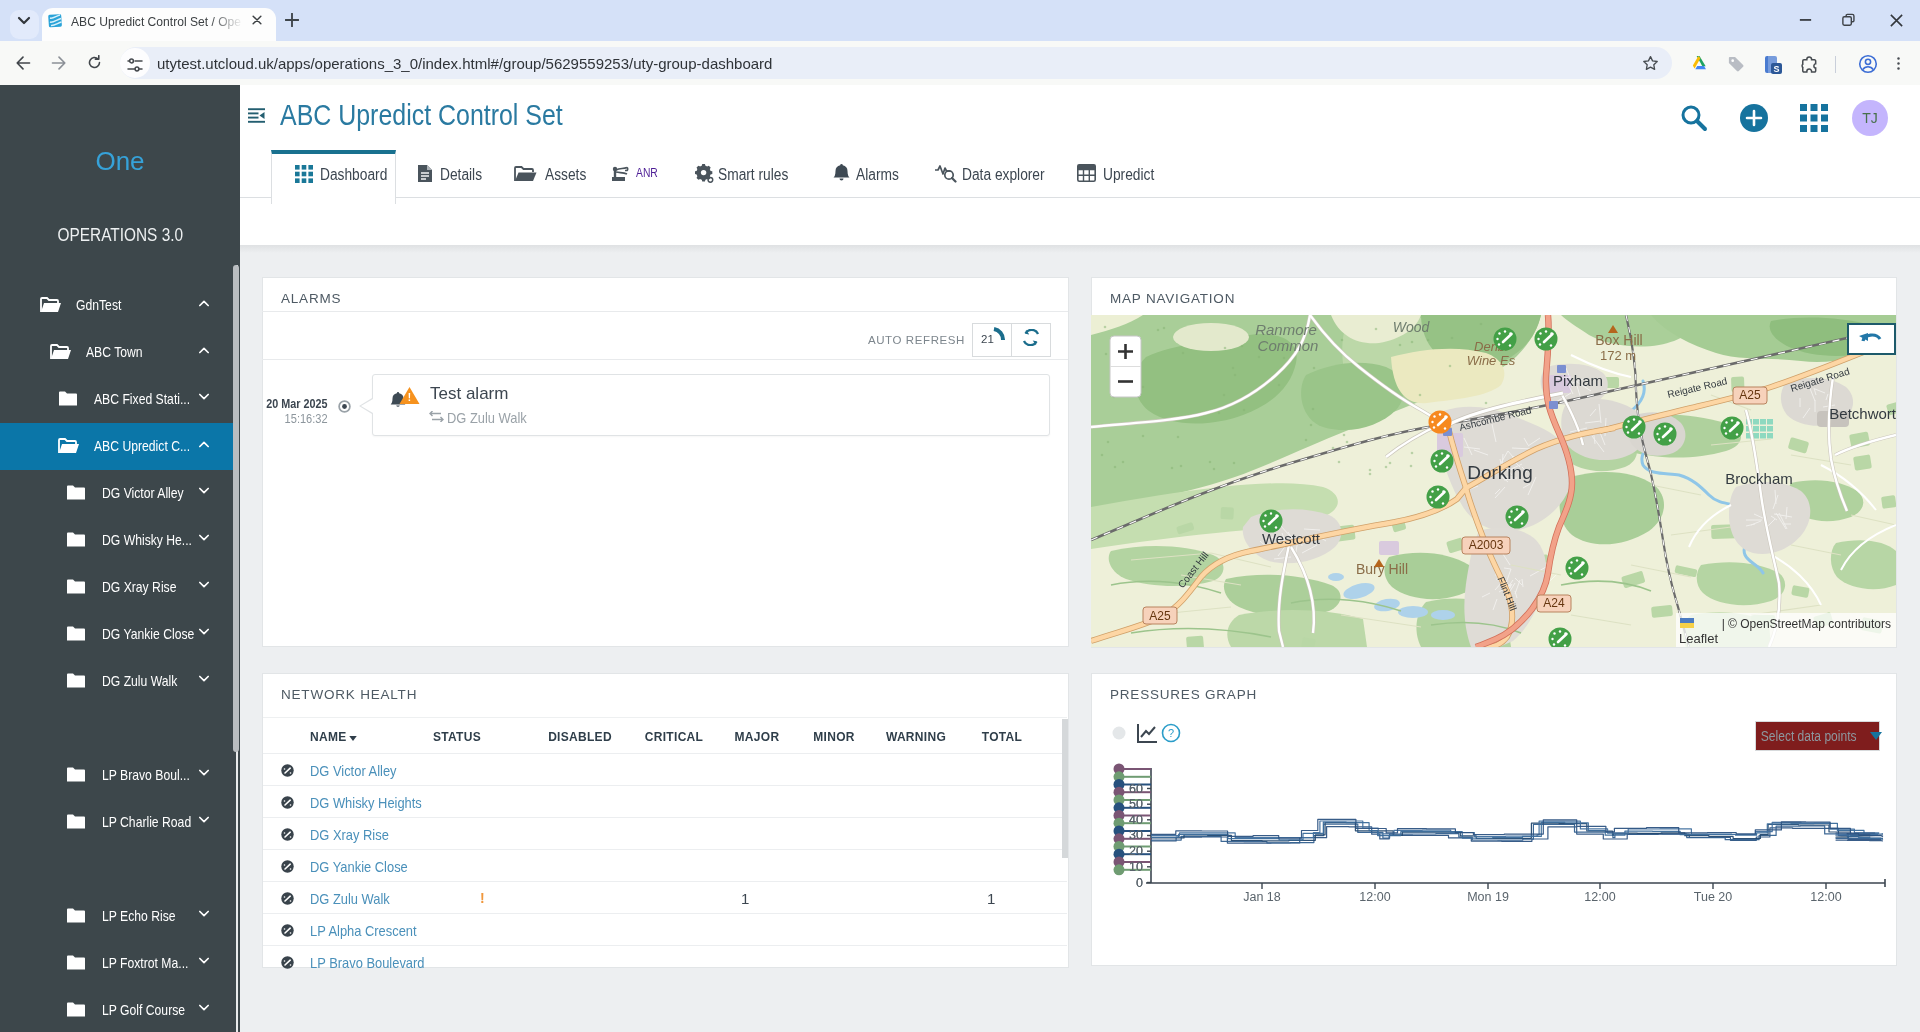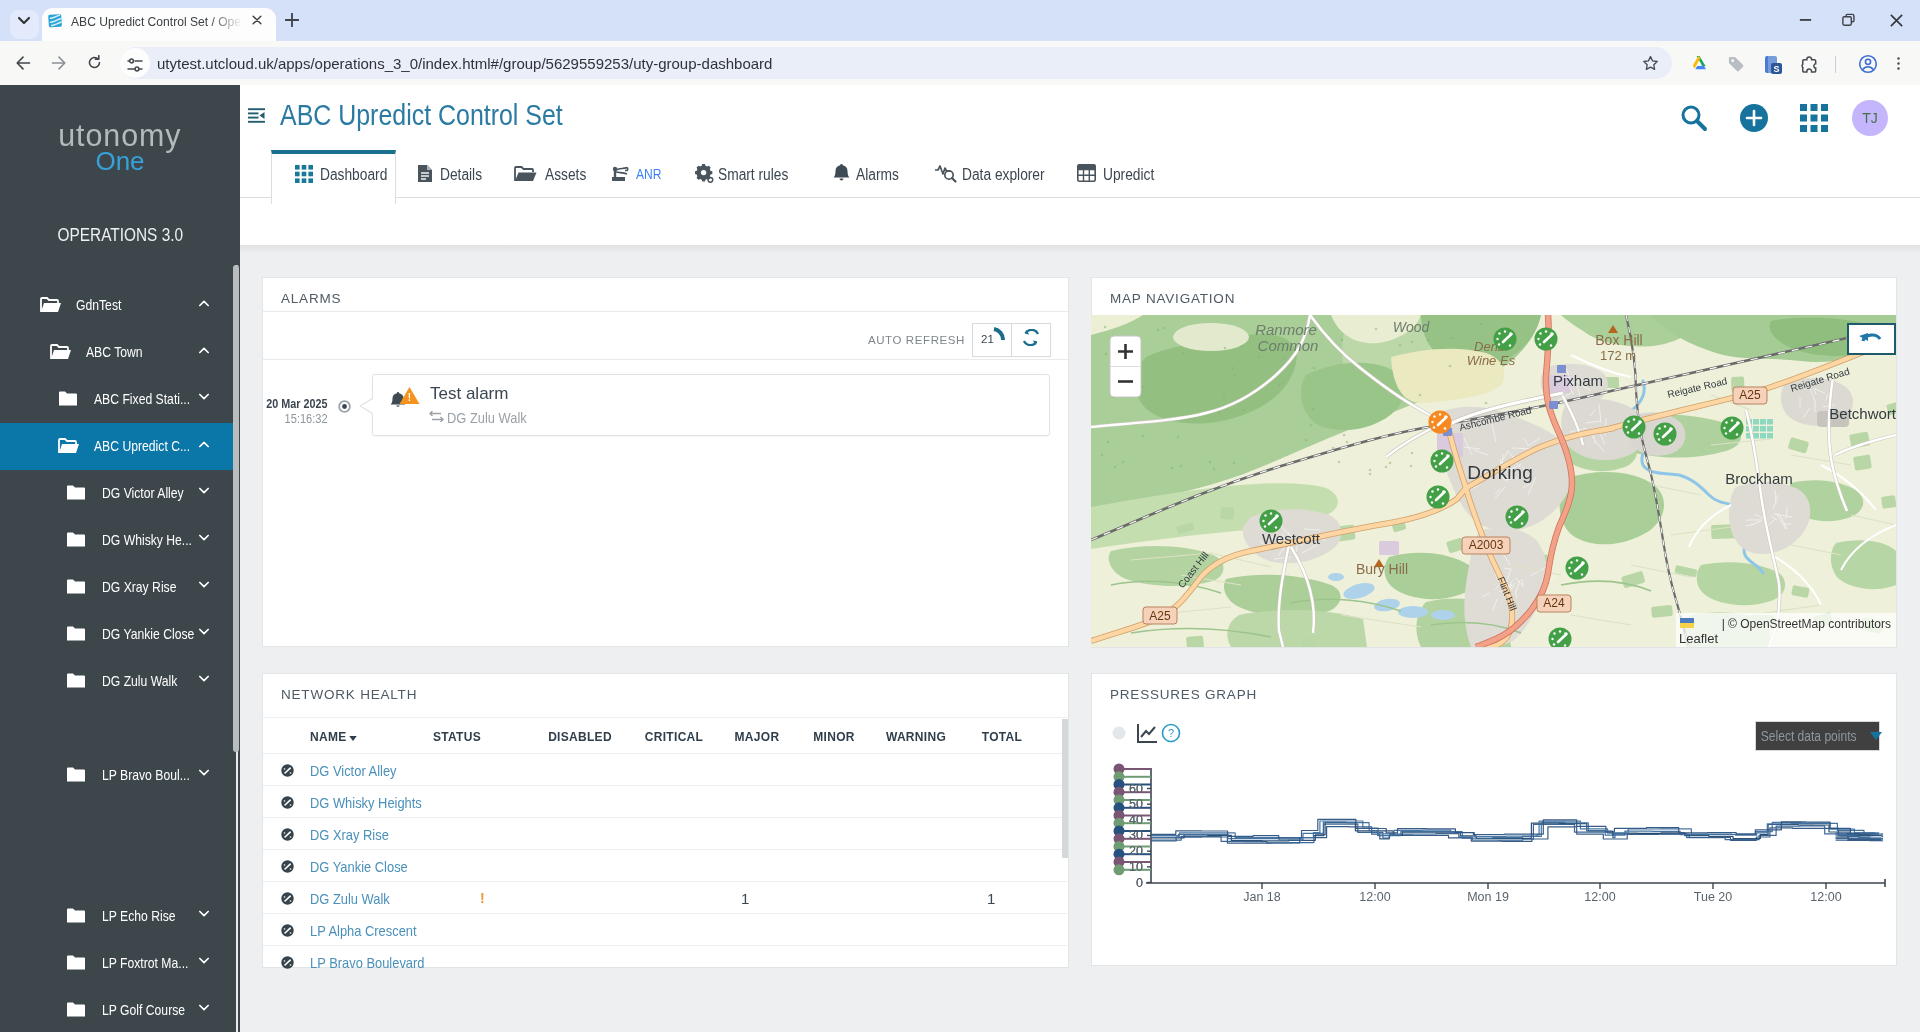--- a/index.html
+++ b/index.html
@@ -48,21 +48,21 @@
 #acard{left:372px;top:374px;width:678px;height:62px;background:#fff;border:1px solid #e0e3e5;border-radius:3px;box-shadow:0 1px 2px rgba(0,0,0,.04)}
 #anotch1{left:359px;top:398px;width:0;height:0;border-top:8px solid transparent;border-bottom:8px solid transparent;border-right:13px solid #e0e3e5}
 #anotch2{left:361px;top:399px;width:0;height:0;border-top:7px solid transparent;border-bottom:7px solid transparent;border-right:12px solid #fff}
 #atesttitle{left:430px;top:384px;font-size:17px;color:#3c4650}
 #asub{left:447px;top:409px;font-size:15px;color:#9aa2a8}
 
 #nettbl .hdr{position:absolute;font-size:12px;font-weight:bold;color:#2f3e4a;letter-spacing:.3px}
 .nrow{position:absolute;font-size:15px;color:#4a90ba}
 .ndiv{position:absolute;left:263px;width:804px;height:1px;background:#eceef0}
 
-#selbtn{left:1755px;top:721px;width:125px;height:30px;background:#404040;border:1px solid #d7dadc;font-size:14px;color:#8d979e;display:flex;align-items:center;justify-content:center;gap:6px;white-space:nowrap}
+#selbtn{left:1755px;top:721px;width:125px;height:30px;background:#7f1d1d;border:1px solid #d7dadc;font-size:14px;color:#8d979e;display:flex;align-items:center;justify-content:center;gap:6px;white-space:nowrap}
 </style></head><body>
 <div id="page">
 
 <div class="abs" id="tabstrip"></div>
 <div class="abs" id="tab"></div>
 <div class="abs" style="left:10px;top:10px;width:29px;height:29px;border-radius:9px;background:#e2eafb"></div>
     <svg class="abs" style="left:16px;top:15px" width="16" height="11" viewBox="0 0 16 11">
       <path d="M3 3 l5 5 l5 -5" stroke="#33373c" stroke-width="2.2" fill="none" stroke-linecap="round" stroke-linejoin="round"></path>
     </svg>
 <svg class="abs" style="left:48px;top:13px" width="15" height="15" viewBox="0 0 15 15">
@@ -138,21 +138,20 @@
       <path d="M5.5 18 a7 7 0 0 1 12 0" fill="none" stroke="#3c6dd5" stroke-width="1.8"></path>
     </svg>
 <svg class="abs" style="left:1892px;top:54px" width="13" height="19" viewBox="0 0 18 24">
       <g fill="#474c51">
         <circle cx="9" cy="5" r="1.7"></circle>
         <circle cx="9" cy="12" r="1.7"></circle>
         <circle cx="9" cy="19" r="1.7"></circle>
       </g>
     </svg>
 <div class="abs" id="sidebar"></div>
-<div class="abs" id="logo1"><span style="display:inline-block;transform:scaleX(.95)">utonomy</span></div>
 <div class="abs" id="logo2">One</div>
 <div class="abs" id="ops"><span style="display:inline-block;transform:scaleX(.88)">OPERATIONS 3.0</span></div>
 <div class="abs trow" style="top:282px">
       <svg class="fold" style="left:40px" width="22" height="18" viewBox="0 0 22 18">
         <path d="M1 16 L4 7 H21 L18 16 z" fill="#fff"></path>
         <path d="M1 16 V3 a1 1 0 0 1 1-1 h5 l2 2 h8 a1 1 0 0 1 1 1 v2" fill="none" stroke="#fff" stroke-width="1.8"></path>
       </svg>
       <span class="lbl" style="left:76px">GdnTest</span>
       <svg class="chev" viewBox="0 0 12 8">
         <path d="M1 7 L6 2 L11 7" stroke="#fff" stroke-width="2" fill="none" stroke-linecap="round" stroke-linejoin="round"></path>
@@ -230,20 +229,29 @@
       <span class="lbl" style="left:102px">DG Zulu Walk</span>
       <svg class="chev" viewBox="0 0 12 8">
         <path d="M1 1 L6 6 L11 1" stroke="#fff" stroke-width="2" fill="none" stroke-linecap="round" stroke-linejoin="round"></path>
       </svg>
     </div>
 <div class="abs trow" style="top:752px">
       <svg class="fold" style="left:66px" width="20" height="17" viewBox="0 0 20 17">
         <path d="M1 15.5 V2.5 a1 1 0 0 1 1-1 h5 l2 2 h9 a1 1 0 0 1 1 1 v11 z" fill="#fff"></path>
       </svg>
       <span class="lbl" style="left:102px">LP Bravo Boul...</span>
+      <svg class="chev" viewBox="0 0 12 8">
+        <path d="M1 1 L6 6 L11 1" stroke="#fff" stroke-width="2" fill="none" stroke-linecap="round" stroke-linejoin="round"></path>
+      </svg>
+    </div>
+<div class="abs trow" style="top:799px">
+      <svg class="fold" style="left:66px" width="20" height="17" viewBox="0 0 20 17">
+        <path d="M1 15.5 V2.5 a1 1 0 0 1 1-1 h5 l2 2 h9 a1 1 0 0 1 1 1 v11 z" fill="#fff"></path>
+      </svg>
+      <span class="lbl" style="left:102px">LP Charlie Road</span>
       <svg class="chev" viewBox="0 0 12 8">
         <path d="M1 1 L6 6 L11 1" stroke="#fff" stroke-width="2" fill="none" stroke-linecap="round" stroke-linejoin="round"></path>
       </svg>
     </div>
 <div class="abs trow" style="top:893px">
       <svg class="fold" style="left:66px" width="20" height="17" viewBox="0 0 20 17">
         <path d="M1 15.5 V2.5 a1 1 0 0 1 1-1 h5 l2 2 h9 a1 1 0 0 1 1 1 v11 z" fill="#fff"></path>
       </svg>
       <span class="lbl" style="left:102px">LP Echo Rise</span>
       <svg class="chev" viewBox="0 0 12 8">
@@ -335,21 +343,21 @@
       <path d="M1 15 V2 a1 1 0 0 1 1-1 h5.5 l2 2 h8.5 a1 1 0 0 1 1 1 v2" fill="none" stroke="#4a545c" stroke-width="1.8"></path>
       <path d="M1 15 L4.5 6.5 H22.5 L19 15 z" fill="#4a545c"></path>
     </svg>
 <div class="abs" style="left:545px;top:166px;font-size:16px;color:#3c4650"><span class="cond">Assets</span></div>
 <svg class="abs" style="left:611px;top:166px" width="18" height="15" viewBox="0 0 18 15">
       <rect x="1" y="11" width="13" height="4" fill="#4a545c"></rect>
       <path d="M4 11 V4" stroke="#4a545c" stroke-width="2.4"></path>
       <circle cx="4" cy="3" r="2.2" fill="#4a545c"></circle>
       <path d="M5 4 C9 2 12 3 16 1.5 M5 6 C9 7 12 6 16 8 M16 1.5 a2 2 0 0 1 0 3 l-2 0" fill="none" stroke="#4a545c" stroke-width="1.7"></path>
     </svg>
-<div class="abs" style="left:636px;top:166px;font-size:14px;color:#3b82f6"><span class="cond">ANR</span></div>
+<div class="abs" style="left:636px;top:166px;font-size:12px;color:#4c1d95"><span class="cond">ANR</span></div>
 <svg class="abs" style="left:695px;top:164px" width="19" height="19" viewBox="0 0 21 21">
       <g fill="#4a545c">
         <path d="M8 0 h3 l.5 2 a6 6 0 0 1 1.8 .75 l1.9-.9 2.1 2.1 -.9 1.9 a6 6 0 0 1 .75 1.8 l2 .5 v3 l-2 .5 a6 6 0 0 1 -.75 1.8 l.9 1.9 -2.1 2.1 -1.9 -.9 a6 6 0 0 1 -1.8 .75 l-.5 2 h-3 l-.5 -2 a6 6 0 0 1 -1.8 -.75 l-1.9 .9 -2.1 -2.1 .9 -1.9 a6 6 0 0 1 -.75 -1.8 l-2 -.5 v-3 l2 -.5 a6 6 0 0 1 .75 -1.8 l-.9 -1.9 2.1 -2.1 1.9 .9 a6 6 0 0 1 1.8 -.75 z"></path>
       </g>
       <circle cx="9.5" cy="9.5" r="3" fill="#fff"></circle>
       <circle cx="17" cy="17.5" r="2.6" fill="none" stroke="#4a545c" stroke-width="1.6"></circle>
     </svg>
 <div class="abs" style="left:718px;top:166px;font-size:16px;color:#3c4650"><span class="cond">Smart rules</span></div>
 <svg class="abs" style="left:833px;top:163px" width="17" height="19" viewBox="0 0 17 19">
       <path d="M8.5 1 a1.3 1.3 0 0 1 1.3 1.3 a6 6 0 0 1 4.7 5.7 c0 4 1 5.5 2 6.5 H.5 c1-1 2-2.5 2-6.5 a6 6 0 0 1 4.7-5.7 A1.3 1.3 0 0 1 8.5 1 z" fill="#3e4a54"></path>

